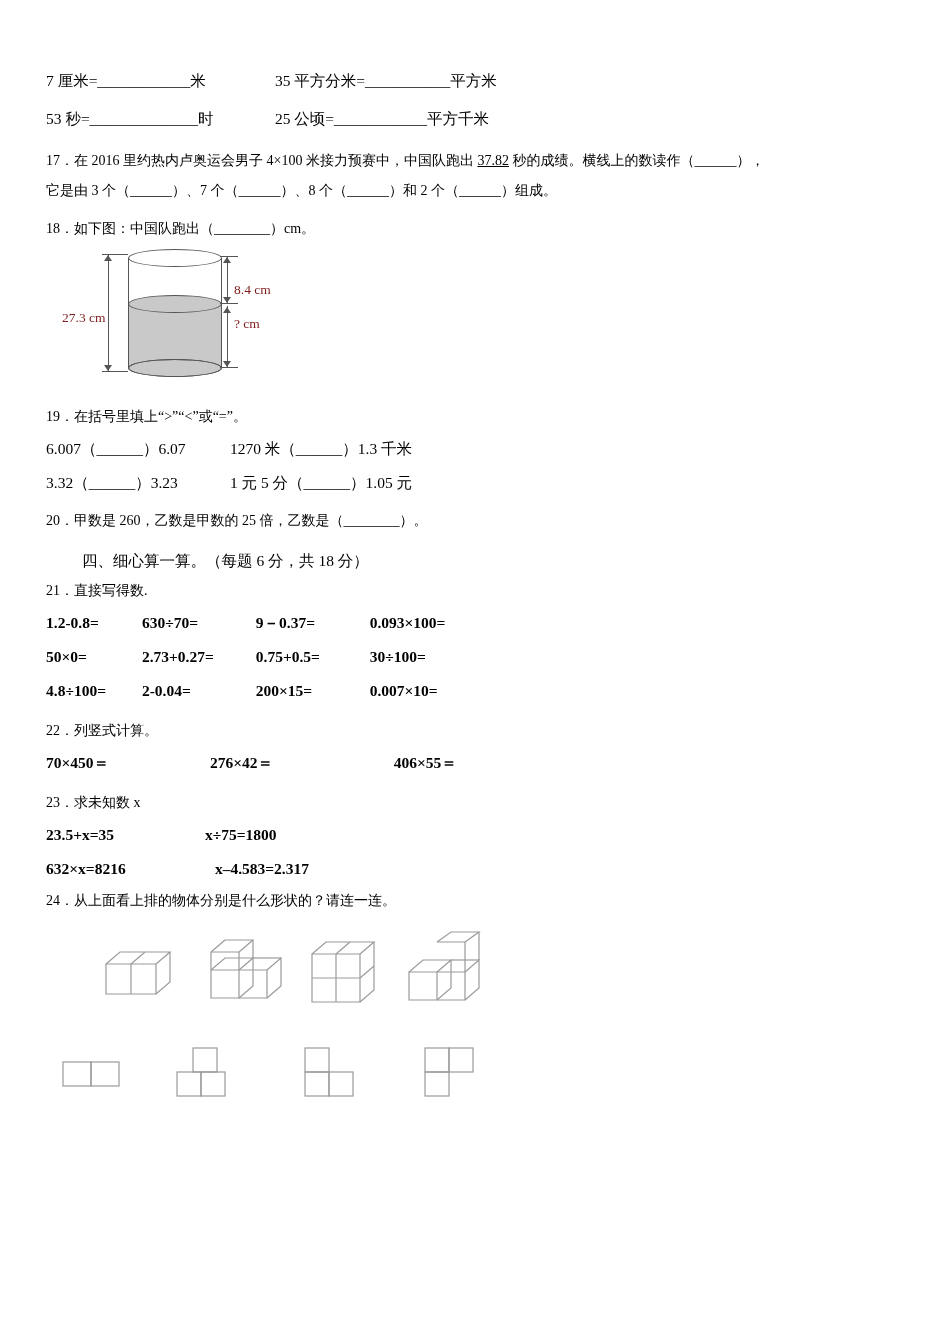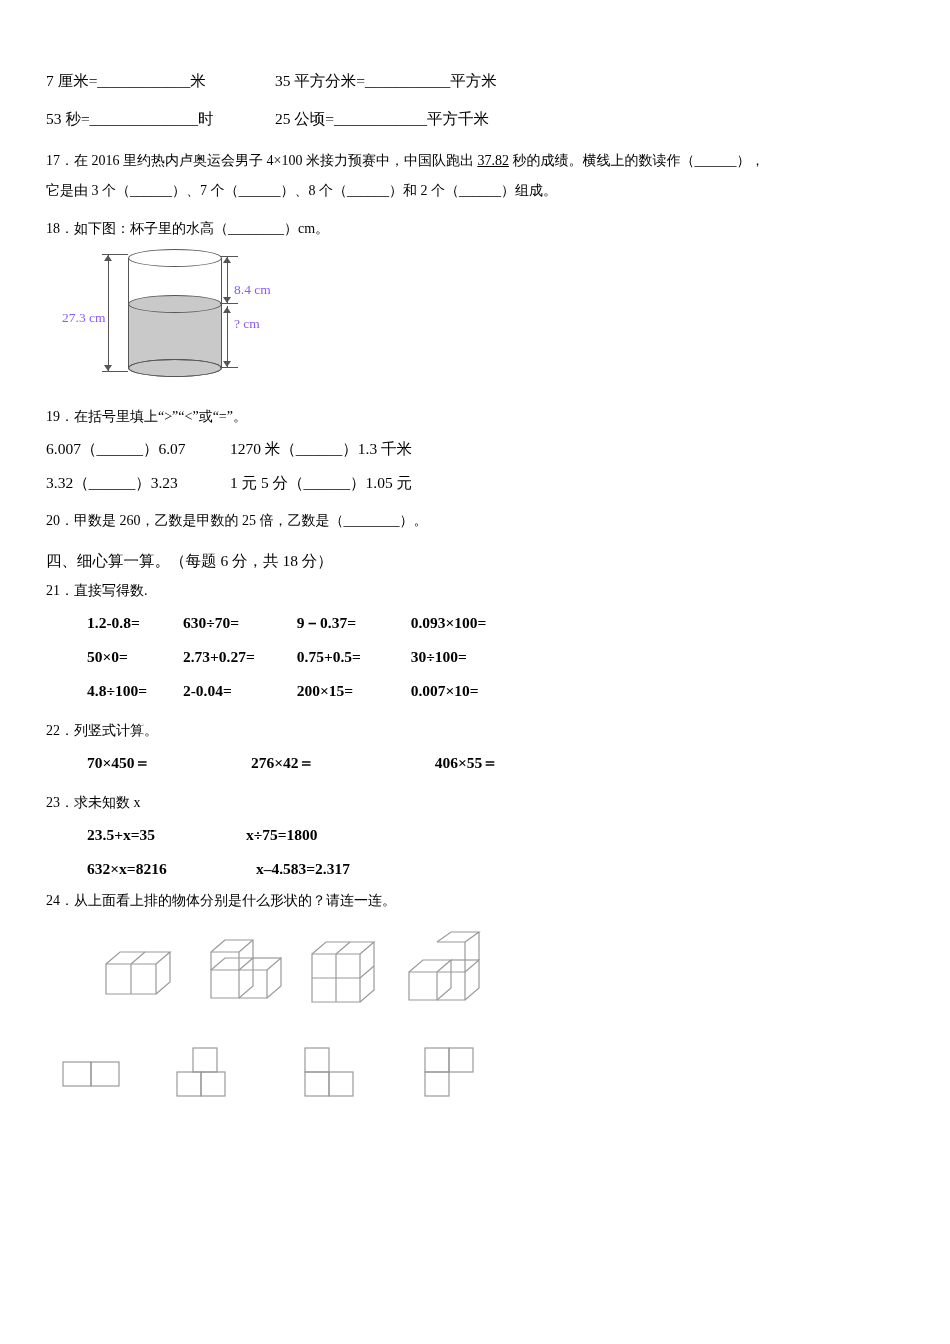--- a/index.html
+++ b/index.html
@@ -38,34 +38,34 @@
     width: 225px;
   }
   .q-head {
     font-size: 14px;
     line-height: 30px;
   }
   .section-head {
     font-size: 15.5px;
     line-height: 30px;
     margin-top: 10px;
+    margin-left: 36px;
   }
   .underline-u {
     text-decoration: underline;
   }
   .sub-line {
     font-size: 15.5px;
     line-height: 34px;
     font-weight: normal;
   }
   .calc-row {
     font-size: 15.5px;
     font-weight: bold;
     line-height: 34px;
-    margin-left: 41px;
   }
   .cw {
     display: inline-block;
   }
   .w1 { width: 92px; }
   .w2 { width: 110px; }
 
   
   .cup-figure {
     position: relative;
@@ -120,21 +120,21 @@
     width: 1.2px;
   }
   .hline {
     position: absolute;
     background: #555;
     height: 1.2px;
   }
   .lbl {
     position: absolute;
     font-size: 13.5px;
-    color: #8b5cf6;
+    color: #7f1d1d;
     font-family: "Liberation Serif", serif;
   }
   .lbl-left { left: 0px; top: 56px; }
   .lbl-84 { left: 172px; top: 28px; }
   .lbl-q { left: 172px; top: 62px; }
   .arrowhead {
     position: absolute;
     width: 0; height: 0;
     border-left: 4px solid transparent;
     border-right: 4px solid transparent;
@@ -174,21 +174,21 @@
       <span class="col-a">53 秒=______________时</span>
       <span>25 公顷=____________平方千米</span>
     </div>
 
     <div class="q-head" style="margin-top:8px;">
       <span>17．</span><span>在 2016 里约热内卢奥运会男子 4×100 米接力预赛中，中国队跑出 </span><span class="underline-u">37.82</span><span> 秒的成绩。横线上的数读作（______），</span>
     </div>
     <div class="q-head">它是由 3 个（______）、7 个（______）、8 个（______）和 2 个（______）组成。</div>
 
     <div class="q-head" style="margin-top:8px;">
-      <span>18．</span><span>如下图：杯子里的水高（________）cm。</span>
+      <span>18．</span><span>如下图：中国队跑出（________）cm。</span>
     </div>
 
     <div class="cup-figure">
 
       <div class="water"></div>
       <div class="ellipse water-bottom-cover"></div>
       <div class="ellipse water-top"></div>
 
       <div class="cup-body"></div>
       <div class="ellipse cup-bottom" style="background:transparent;"></div>

